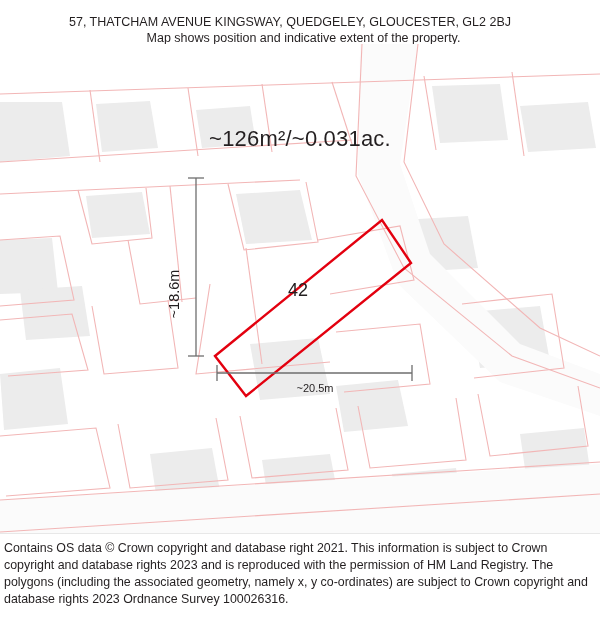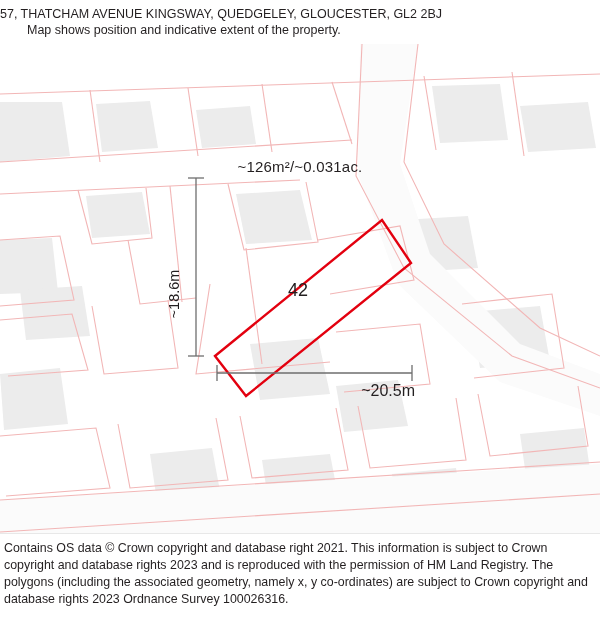--- a/index.html
+++ b/index.html
@@ -16,25 +16,25 @@
   }
   #page {
     position: relative;
     width: 600px;
     height: 625px;
   }
 
   
   .header {
     position: absolute;
-    top: 0;
+    top: 8px;
     left: 0;
     width: 580px;
     height: 44px;
-    text-align: left;
+    text-align: center;
     padding-top: 6px;
     box-sizing: border-box;
   }
   .header-title {
     font-size: 12.5px;
     line-height: 16px;
     color: #231f20;
   }
   .header-sub {
     font-size: 12.5px;
@@ -56,24 +56,23 @@
   .map svg {
     display: block;
   }
 
   .area-label {
     position: absolute;
     left: 0;
     width: 600px;
     top: 82px;
     text-align: center;
-    font-size: 15px;
+    font-size: 22px;
     color: #231f20;
     letter-spacing: .2px;
-    margin-top: 32px;
   }
 
   .plot-number {
     position: absolute;
     left: 288px;
     top: 236px;
     font-size: 18px;
     color: #231f20;
   }
 
@@ -93,22 +92,22 @@
     transform: rotate(-90deg);
     white-space: nowrap;
     display: inline-block;
   }
 
   .hlabel {
     position: absolute;
     left: 215px;
     top: 338px;
     width: 200px;
-    text-align: right;
-    font-size: 16px;
+    text-align: center;
+    font-size: 11px;
     color: #231f20;
   }
 
   
   .footer {
     position: absolute;
     top: 534px;
     left: 0;
     width: 600px;
     height: 91px;

